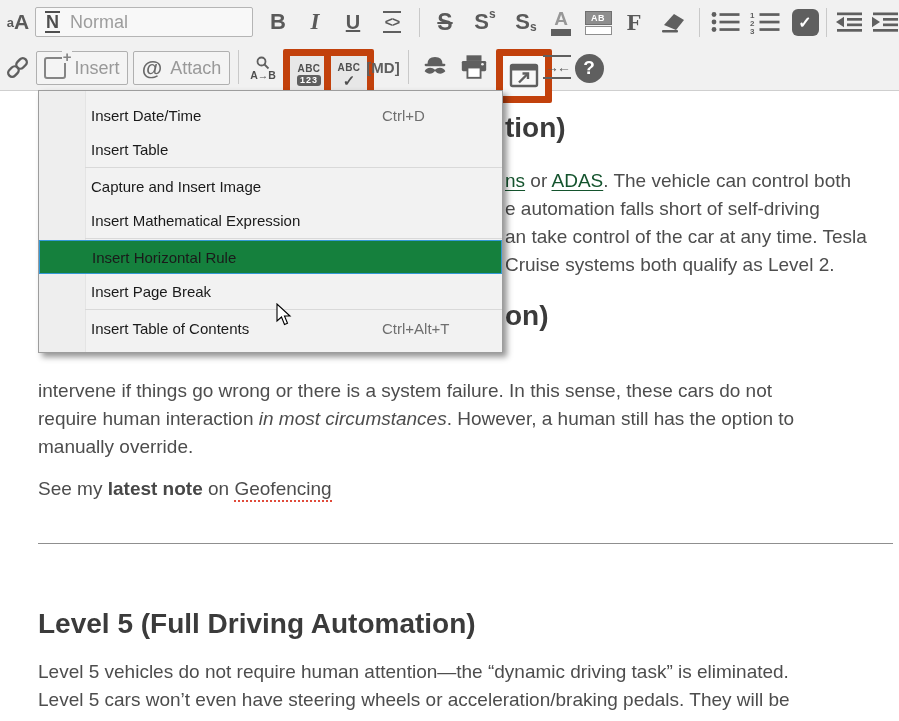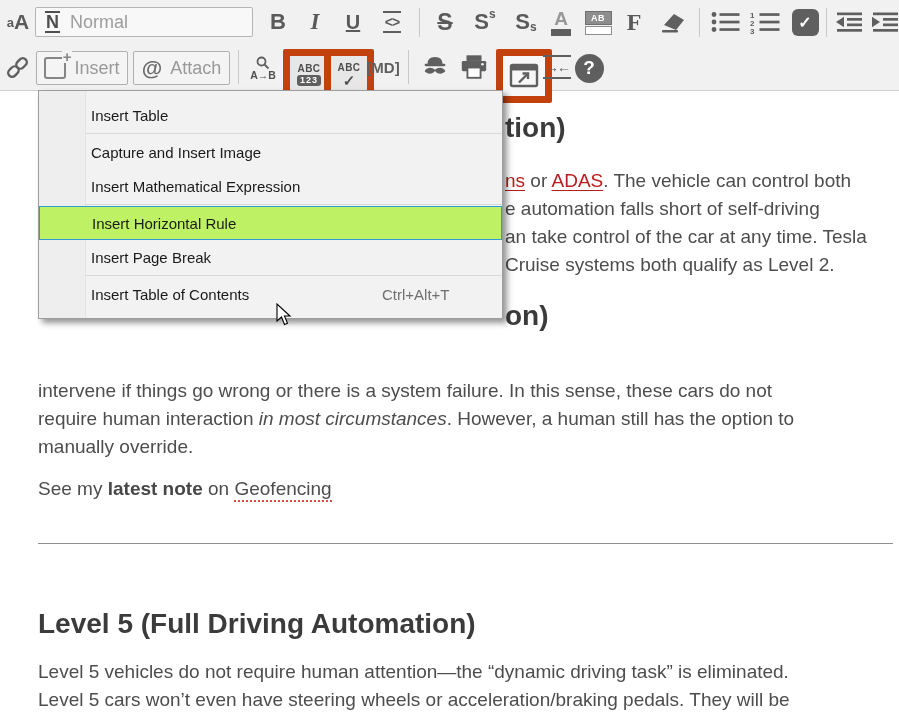--- a/index.html
+++ b/index.html
@@ -67,35 +67,35 @@
   .fr-stack{display:flex;flex-direction:column;align-items:center;text-align:right;}
   .fr-txt{font-size:10.5px;font-weight:bold;color:#4f4f4f;line-height:11px;}
 
   
   #doc{position:absolute;left:0;top:90px;width:899px;height:631px;background:#fff;overflow:hidden;z-index:1;}
   .dline{position:absolute;white-space:nowrap;font-size:19px;color:#4d4d4d;}
   .dhead{position:absolute;white-space:nowrap;font-size:28px;font-weight:bold;color:#3b3b3b;}
   .seg-plain{}
   .seg-bold{font-weight:bold;color:#474747;}
   .seg-italic{font-style:italic;}
-  .seg-link{color:#b91c1c;text-decoration:underline;text-underline-offset:3px;}
+  .seg-link{color:#14532d;text-decoration:underline;text-underline-offset:3px;}
   .seg-spell{border-bottom:2px dotted #e04a3a;padding-bottom:1px;margin-top:39px;}
   #doc-hr{position:absolute;left:38px;top:453px;width:855px;height:0;border-top:1px solid #8f8f8f;}
 
   
   #insert-menu{position:absolute;left:38px;top:90px;width:465px;background:#f2f2f2;
       border:1px solid #9d9d9d;box-sizing:border-box;z-index:10;
       box-shadow:4px 4px 6px rgba(0,0,0,.42);padding:7px 0;}
   #menu-gutter{position:absolute;left:0;top:0;bottom:0;width:46px;background:#eeeeee;
       border-right:1px solid #e4e4e4;z-index:0;}
   .menu-item{position:relative;height:34px;display:flex;align-items:center;z-index:1;
       font-size:15px;color:#1a1a1a;cursor:default;}
   .mi-label{position:absolute;left:52px;}
   .mi-shortcut{position:absolute;left:343px;color:#6f6f6f;}
-  .menu-item.highlighted{background:#bef264;border:1px solid #3399d6;box-sizing:border-box;}
+  .menu-item.highlighted{background:#15803d;border:1px solid #3399d6;box-sizing:border-box;}
   .menu-sep{height:1px;background:#d9d9d9;margin:1px 0 1px 46px;position:relative;z-index:1;}
 
   
   #cursor{position:absolute;left:276px;top:303px;z-index:20;}
 </style>
 </head>
 <body>
 
 <div id="root">
 
@@ -299,20 +299,24 @@
 
     <div class="dhead" style="left:38px;top:518px">Level 5 (Full Driving Automation)</div>
     <div class="dline" style="left:38px;top:571px">Level 5 vehicles do not require human attention—the “dynamic driving task” is eliminated.</div>
     <div class="dline" style="left:38px;top:599px">Level 5 cars won’t even have steering wheels or acceleration/braking pedals. They will be</div>
     <div class="dline" style="left:38px;top:627px">free from geofencing, able to go anywhere and do anything that an experienced human driver can do.</div>
   </div>
 
   <div id="insert-menu">
     <div id="menu-gutter"></div>
     <div class="menu-item">
+      <span class="mi-label">Insert Date/Time</span>
+      <span class="mi-shortcut">Ctrl+D</span>
+    </div>
+    <div class="menu-item">
       <span class="mi-label">Insert Table</span>
     </div>
     <div class="menu-sep"></div>
     <div class="menu-item">
       <span class="mi-label">Capture and Insert Image</span>
     </div>
     <div class="menu-item">
       <span class="mi-label">Insert Mathematical Expression</span>
     </div>
     <div class="menu-sep"></div>

